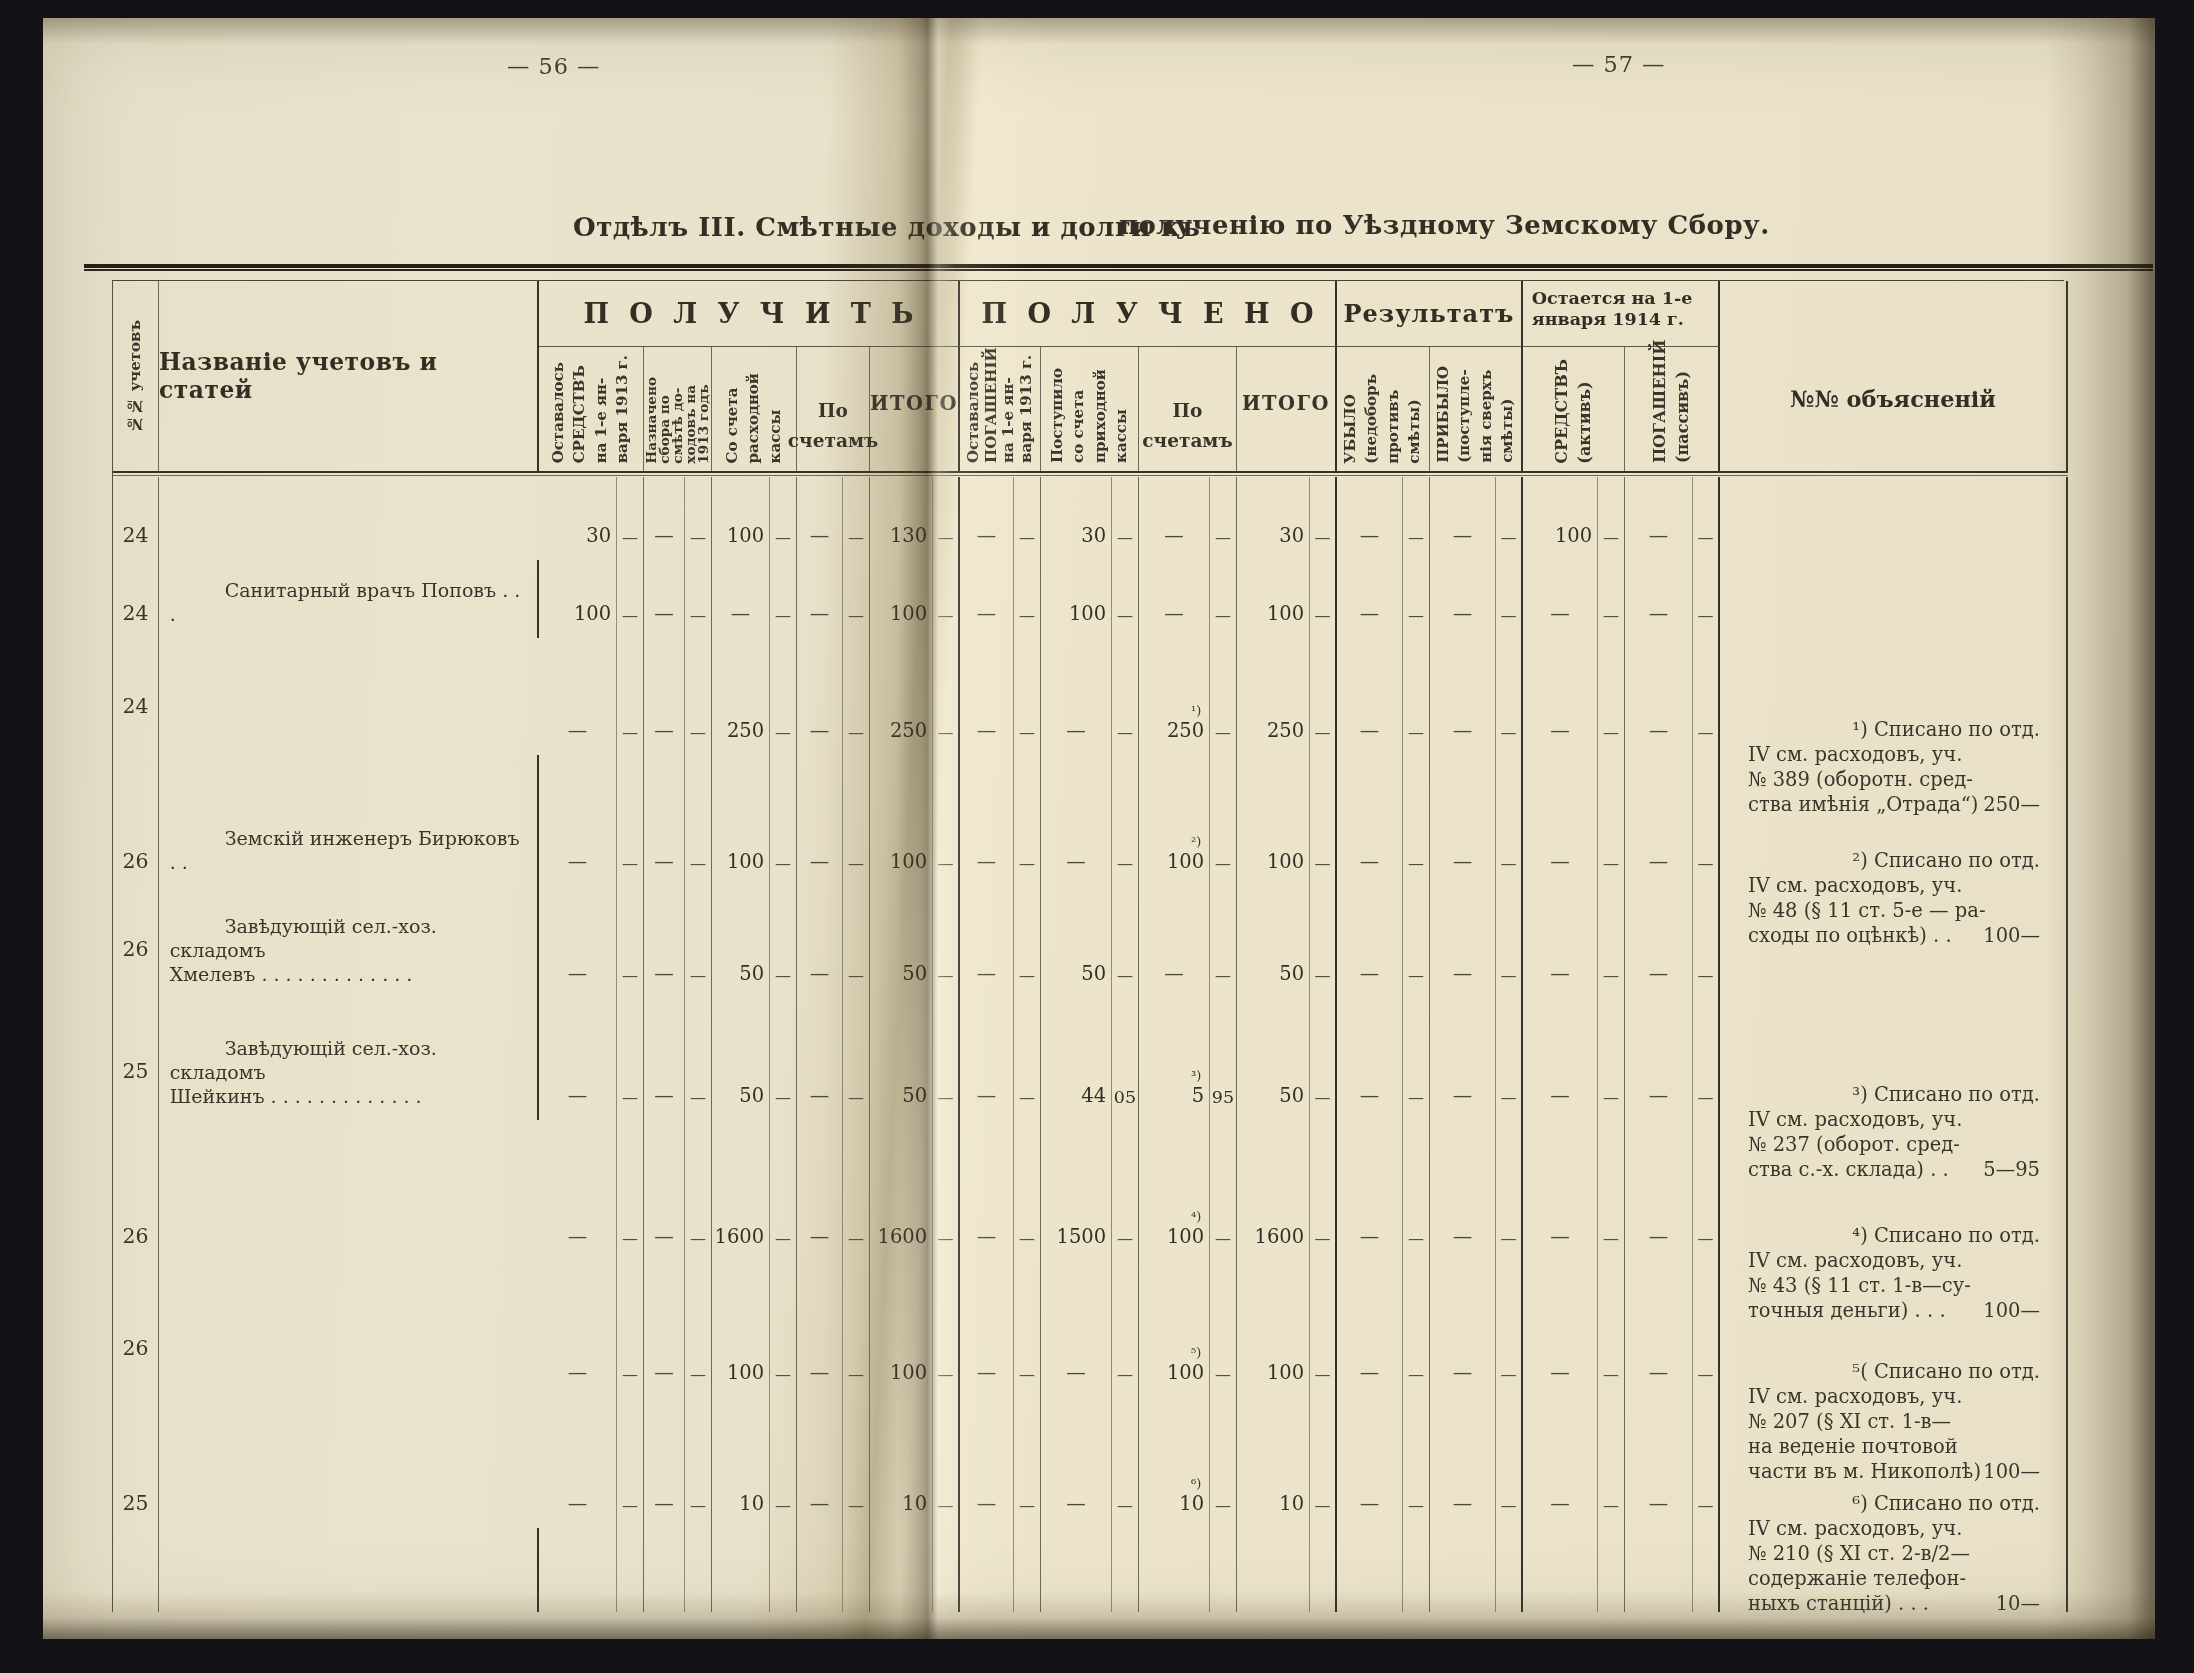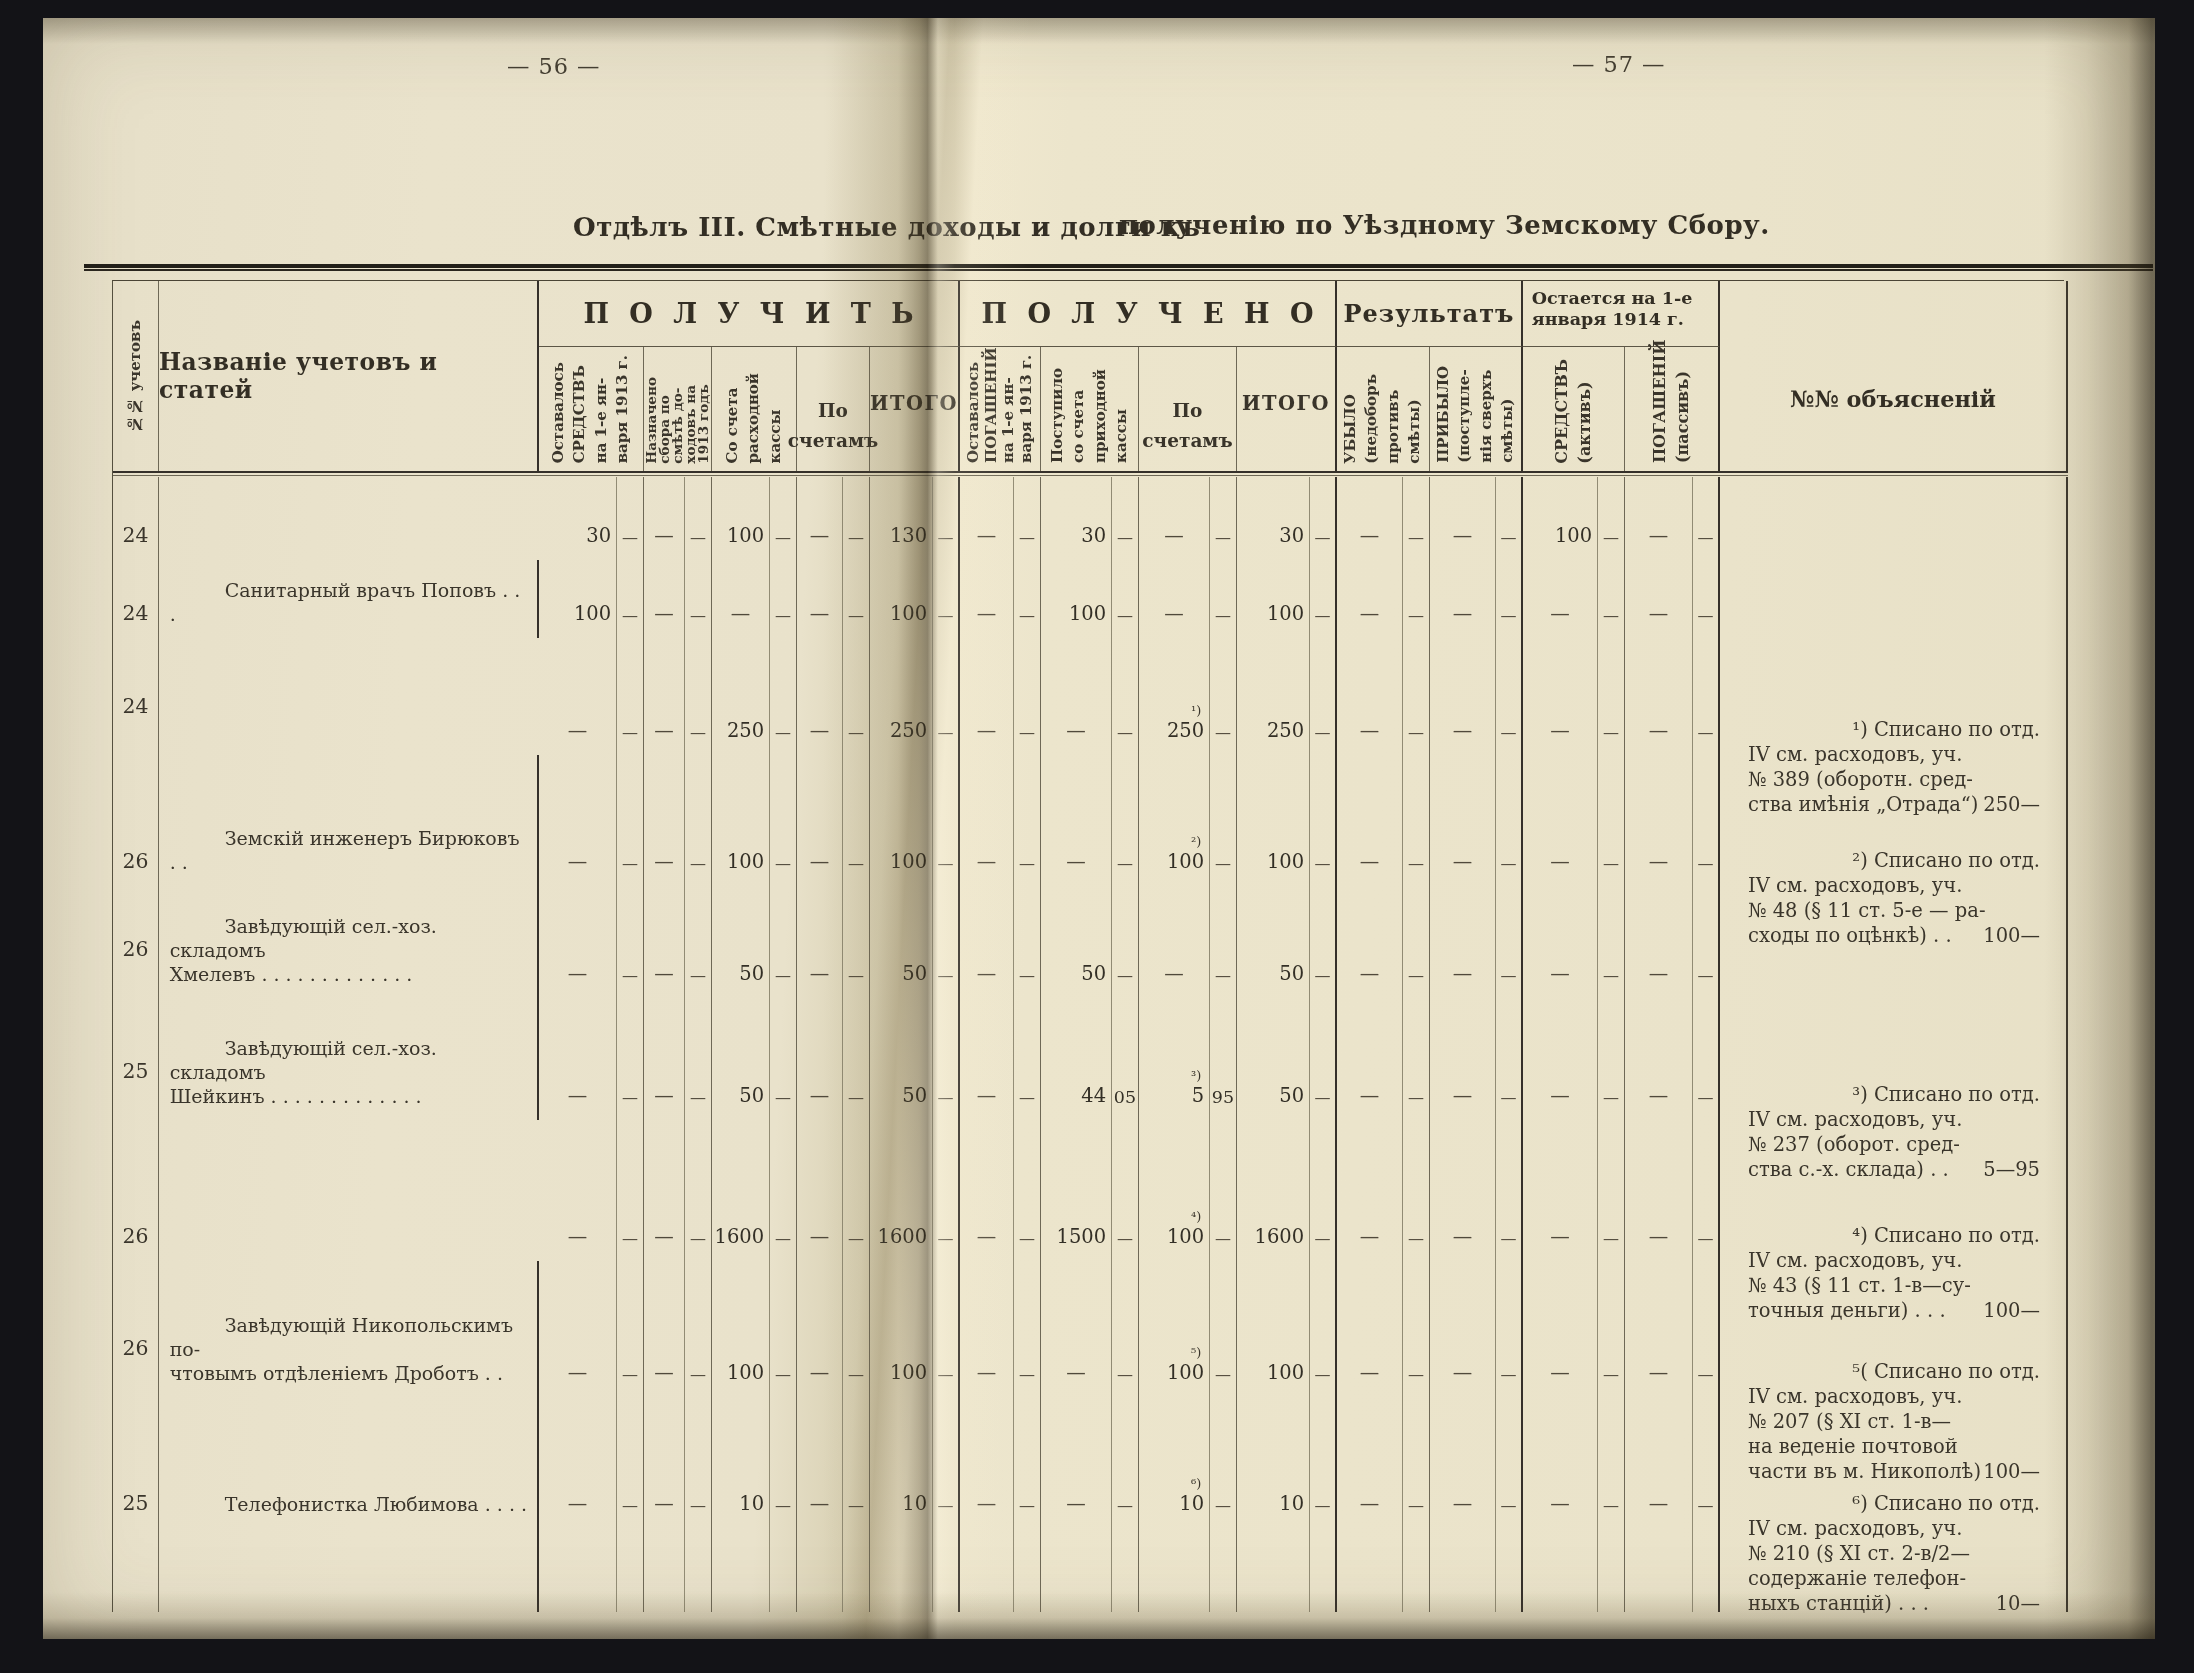--- a/index.html
+++ b/index.html
@@ -730,22 +730,20 @@
       <span class="dash">—</span>
     </div>
     <div class="cell bc br1" style="grid-area: 10 / 27;">
       <span class="dash">—</span>
     </div>
     <div class="cell bc kop brH" style="grid-area: 10 / 28;">
       <span class="dash">—</span>
     </div>
     <div class="cell brE" style="grid-area: 10 / 29;"></div>
     <div class="cell bc numc br2" style="grid-area: 11 / 1; padding-bottom: 37px;">26</div>
-    <div class="cell namec brH" style="grid-area: 11 / 2;"><div>Завѣдующій  Никопольскимъ по-
-чтовымъ отдѣленіемъ Дроботъ  . .</div></div>
     <div class="cell bc br1" style="grid-area: 11 / 3;">
       <span class="dash">—</span>
     </div>
     <div class="cell bc kop br2" style="grid-area: 11 / 4;">
       <span class="dash">—</span>
     </div>
     <div class="cell bc br1" style="grid-area: 11 / 5;">
       <span class="dash">—</span>
     </div>
     <div class="cell bc kop br2" style="grid-area: 11 / 6;">
@@ -813,21 +811,20 @@
       <span class="dash">—</span>
     </div>
     <div class="cell bc br1" style="grid-area: 11 / 27;">
       <span class="dash">—</span>
     </div>
     <div class="cell bc kop brH" style="grid-area: 11 / 28;">
       <span class="dash">—</span>
     </div>
     <div class="cell brE" style="grid-area: 11 / 29;"></div>
     <div class="cell bc numc br2" style="grid-area: 12 / 1; padding-bottom: 12.7px;">25</div>
-    <div class="cell namec brH" style="grid-area: 12 / 2;"><div>Телефонистка Любимова . . . .</div></div>
     <div class="cell bc br1" style="grid-area: 12 / 3;">
       <span class="dash">—</span>
     </div>
     <div class="cell bc kop br2" style="grid-area: 12 / 4;">
       <span class="dash">—</span>
     </div>
     <div class="cell bc br1" style="grid-area: 12 / 5;">
       <span class="dash">—</span>
     </div>
     <div class="cell bc kop br2" style="grid-area: 12 / 6;">

